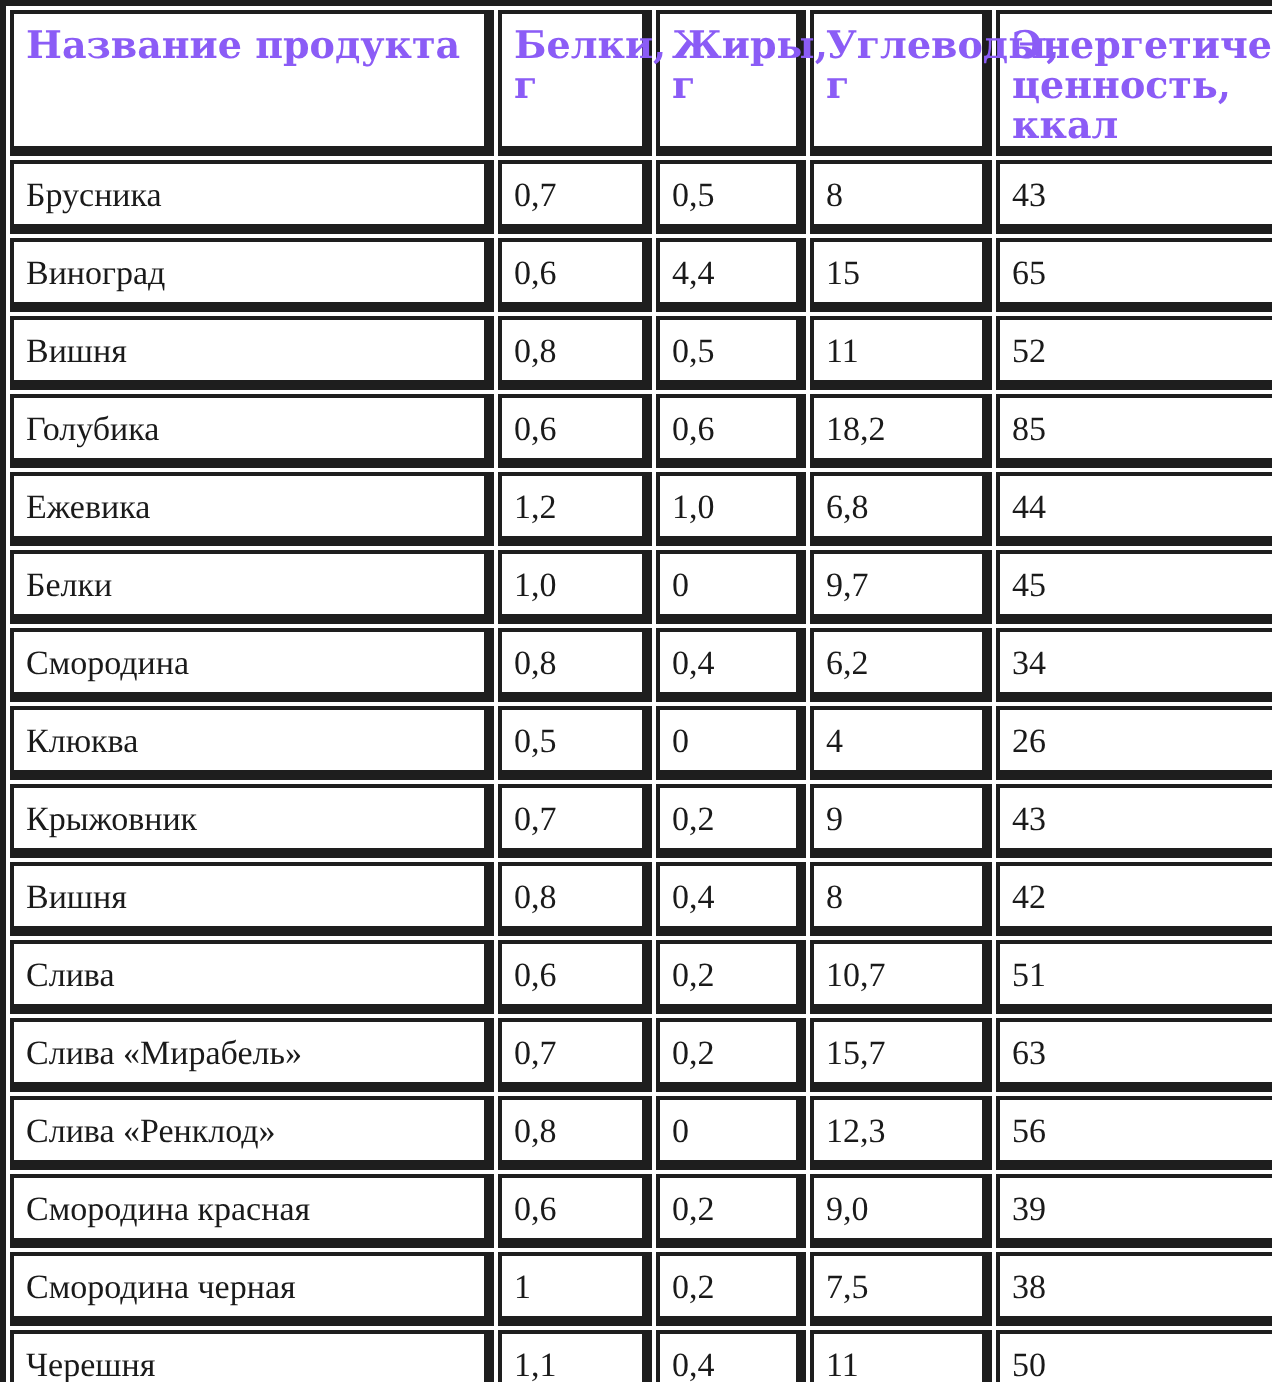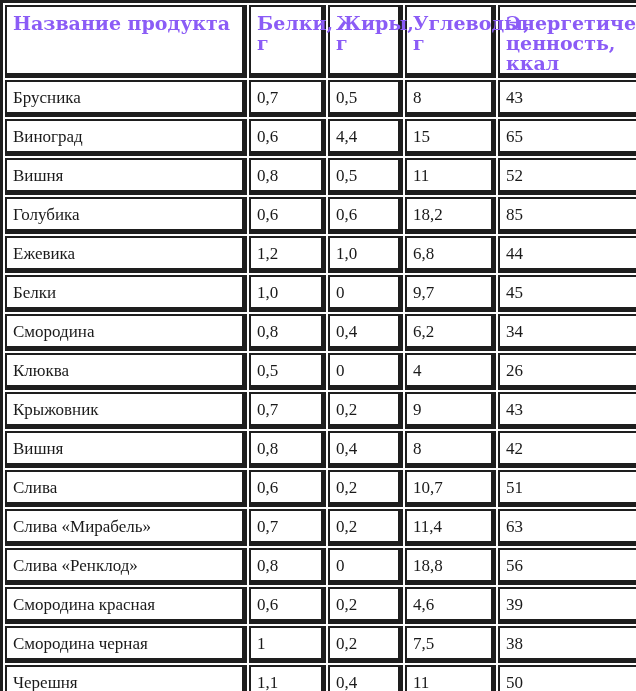--- a/index.html
+++ b/index.html
@@ -157,35 +157,35 @@
           <td>Слива</td>
           <td>0,6</td>
           <td>0,2</td>
           <td>10,7</td>
           <td>51</td>
         </tr>
       <tr>
           <td>Слива «Мирабель»</td>
           <td>0,7</td>
           <td>0,2</td>
-          <td>11,4</td>
+          <td>15,7</td>
           <td>63</td>
         </tr>
       <tr>
           <td>Слива «Ренклод»</td>
           <td>0,8</td>
           <td>0</td>
-          <td>18,8</td>
+          <td>12,3</td>
           <td>56</td>
         </tr>
       <tr>
           <td>Смородина красная</td>
           <td>0,6</td>
           <td>0,2</td>
-          <td>4,6</td>
+          <td>9,0</td>
           <td>39</td>
         </tr>
       <tr>
           <td>Смородина черная</td>
           <td>1</td>
           <td>0,2</td>
           <td>7,5</td>
           <td>38</td>
         </tr>
       <tr>

